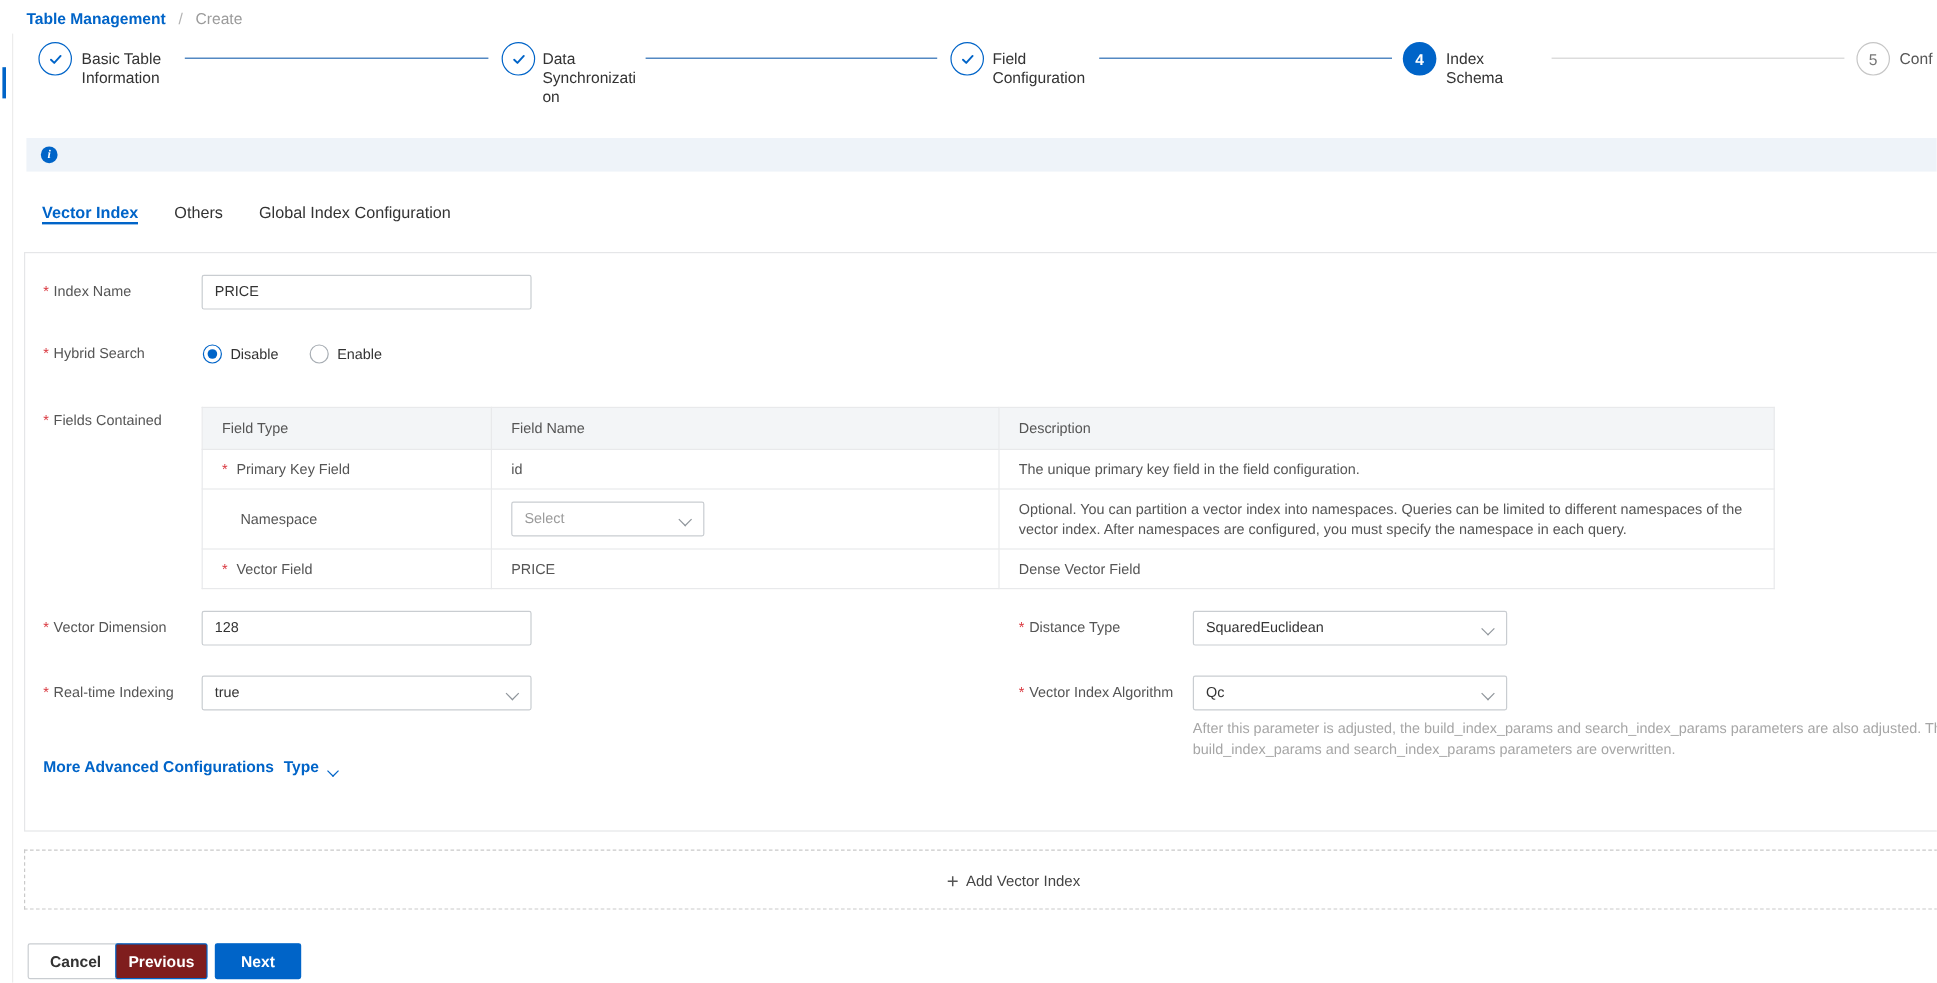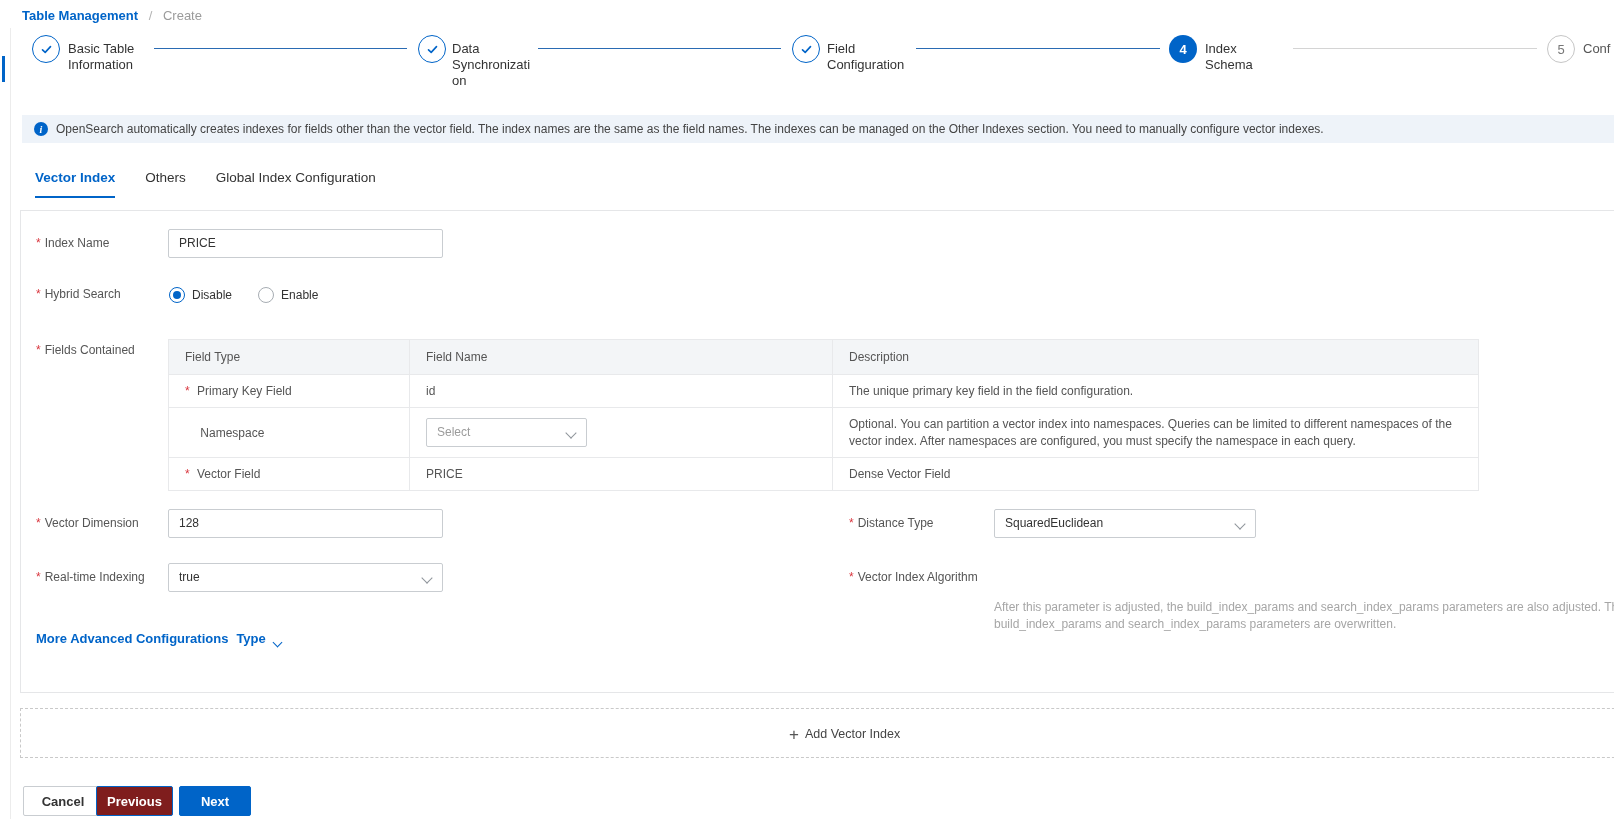--- a/index.html
+++ b/index.html
@@ -45,21 +45,21 @@
   }
   .info-icon {
     display:inline-flex; align-items:center; justify-content:center;
     width:14px; height:14px; border-radius:50%; background:#0064c8; color:#fff;
     font-size:10px; font-weight:bold; margin-right:8px; flex:0 0 auto;
     font-family:"Liberation Serif", serif; font-style:italic;
   }
 
   
   .tabs { position:absolute; left:35px; top:170px; display:flex; gap:30px; font-size:13.5px; }
-  .tab { padding-bottom:11px; cursor:pointer; color:#333;text-align:right; }
+  .tab { cursor:pointer; color:#333;text-align:right; }
   .tab.active { color:#0064c8; font-weight:bold; border-bottom:2px solid #0064c8; }
 
   
   .card {
     position:absolute; left:20px; top:210px; width:1660px; height:483px;
     border:1px solid #e5e6e8; background:#fff;
   }
   .field-label { position:absolute; left:15px; font-size:12px; color:#555; line-height:29px; white-space:nowrap; }
   .req { color:#d9363e; margin-right:4px; }
   .text-input {
@@ -170,21 +170,20 @@
   <div class="step-line todo" style="left:1293px; width:244px;"></div>
 
   <div class="step-circle upcoming" style="left:1547px;">
     <span>5</span>
   </div>
   <div class="step-label" style="left:1583px; color:#555;">Conf</div>
 </div>
 
 <div class="banner">
   <span class="info-icon">i</span>
-  <span>OpenSearch automatically creates indexes for fields other than the vector field. The index names are the same as the field names. The indexes can be managed on the Other Indexes section. You need to manually configure vector indexes.</span>
 </div>
 
 <div class="tabs">
   <div class="tab active">Vector Index</div>
   <div class="tab">Others</div>
   <div class="tab">Global Index Configuration</div>
 </div>
 
 <div class="card">
 
@@ -270,20 +269,24 @@
     <span class="req">*</span><span>Real-time Indexing</span>
   </div>
   <div class="select-box" style="left:147px; top:352px; width:275px;">
     <span>true</span>
     <span class="chevron-down"></span>
   </div>
 
   <div class="field-label" style="left:828px; top:352px;">
     <span class="req">*</span><span>Vector Index Algorithm</span>
   </div>
+  <div class="select-box" style="left:973px; top:352px; width:262px;">
+    <span>Qc</span>
+    <span class="chevron-down"></span>
+  </div>
   <div class="algo-note">After this parameter is adjusted, the build_index_params and search_index_params parameters are also adjusted. The previous custom settings of the build_index_params and search_index_params parameters are overwritten.</div>
 
   <div class="advanced-link">
     <span>More Advanced Configurations</span>
     <span>Type</span>
     <span class="adv-chevron"></span>
   </div>
 </div>
 
 <div class="add-box">

